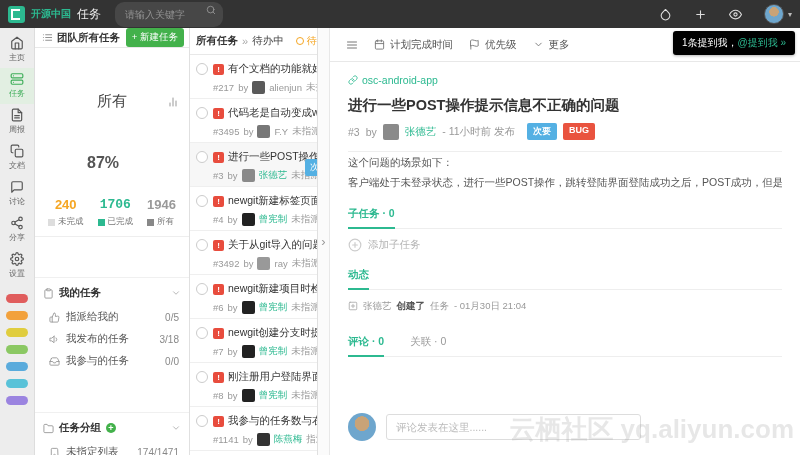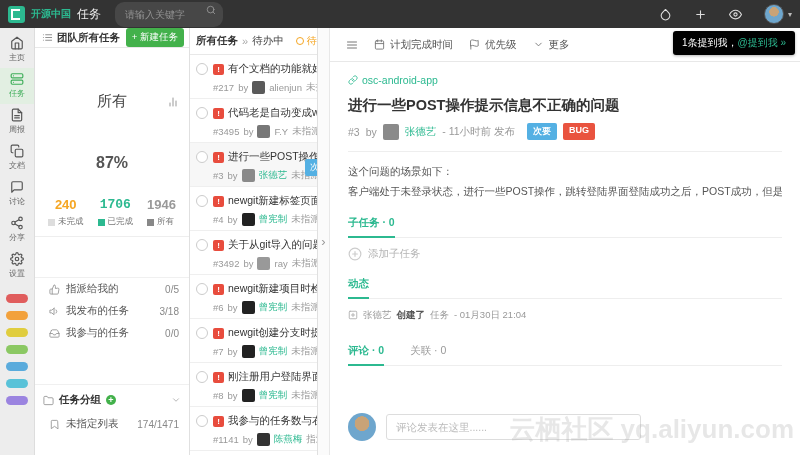--- a/index.html
+++ b/index.html
@@ -42,21 +42,21 @@
   
   .team { width:155px; border-right:1px solid #e0e0e0; background:#fff; flex:none; display:flex; flex-direction:column; overflow:hidden;gap:36px; }
   .tp-head { height:27px; border-bottom:1px solid #e8e8e8; display:flex; align-items:center; padding:0 5px 0 7px; gap:4px; }
   .tp-head svg { width:11px; height:11px; color:#888; flex:none; }
   .tp-title { font-weight:bold; font-size:10.5px; white-space:nowrap; }
   .newtask { margin-left:auto; background:#43b14b; color:#fff; border:none; border-radius:3px; font-size:9.5px; padding:3px 6px; cursor:pointer; white-space:nowrap; }
   .chart-title-row { display:flex; align-items:center; justify-content:center; position:relative; margin:8px 0 4px; }
   .chart-title { font-size:15px; color:#444; }
   .chart-ic { position:absolute; right:10px; width:12px; height:12px; color:#999; }
   .donut { width:66px; height:66px; border-radius:50%; margin:4px auto 6px; position:relative; }
-  .donut-hole { position:absolute; inset:8px; background:#fff; border-radius:50%; display:flex; align-items:center; justify-content:center; }
+  .donut-hole { position:absolute; inset:8px; background:#fff; border-radius:50%; display:flex; align-items:center; }
   .donut-hole span { font-size:16px; font-weight:bold; color:#555; }
   .stats { display:flex; justify-content:space-around; padding:0 6px 8px; border-bottom:1px solid #eee; }
   .stat { text-align:center; }
   .stat-val { font-size:13px; font-weight:bold; }
   .stat-label { margin-top:4px; font-size:8.5px; color:#777; display:flex; align-items:center; gap:3px; }
   .sq { width:7px; height:7px; display:inline-block; }
   .sec-head { display:flex; align-items:center; gap:5px; padding:8px 8px 6px; cursor:pointer; }
   .sec-head svg { width:11px; height:11px; color:#999; flex:none; }
   .sec-head b { font-size:10.5px; color:#333; }
   .sec-head .chev { margin-left:auto; color:#aaa; width:10px; height:10px; }
@@ -98,21 +98,21 @@
   .dt-tool svg { width:11px; height:11px; color:#777; }
   .dt-body { padding:12px 18px 0; flex:1; position:relative; }
   .proj-link { display:inline-flex; align-items:center; gap:4px; color:#2cb990; font-size:10.5px; cursor:pointer; }
   .proj-link svg { width:10px; height:10px; }
   .dt-title { font-size:14.5px; font-weight:bold; color:#333; margin:9px 0 8px; }
   .dt-meta { display:flex; align-items:center; gap:6px; color:#999; font-size:10.5px; padding-bottom:11px; border-bottom:1px solid #eee; }
   .dt-meta .sm-avatar { width:16px; height:16px; border-radius:2px; background:#8a8a8a; }
   .dt-author { color:#2cb990; cursor:pointer; }
   .meta-badge { color:#fff; font-size:9px; padding:2px 6px; border-radius:2px; font-weight:bold; }
   .badges { display:flex; gap:6px; margin-left:6px; }
-  .desc { margin-top:10px; color:#555; font-size:10.5px; line-height:1.9; white-space:nowrap; overflow:hidden; }
+  .desc { margin-top:1px; color:#555; font-size:10.5px; line-height:1.9; white-space:nowrap; overflow:hidden; }
   .dsec { margin-top:14px; }
   .dsec-head { border-bottom:1px solid #eee; }
   .dsec-head span { display:inline-block; color:#2cb990; font-size:10.5px; font-weight:bold; padding-bottom:6px; border-bottom:2px solid #2cb990; margin-bottom:-1px; }
   .add-row { display:flex; align-items:center; gap:6px; color:#b5b5b5; font-size:10.5px; padding:9px 0 2px; cursor:pointer; }
   .add-row svg { width:14px; height:14px; color:#ccc; }
   .act-entry { display:flex; align-items:center; gap:5px; padding:10px 0 2px; font-size:9.5px; color:#999; }
   .act-entry svg { width:10px; height:10px; color:#aaa; }
   .act-entry b { color:#555; }
   .dtabs { display:flex; gap:26px; border-bottom:1px solid #eee; margin-top:20px; }
   .dtab { font-size:10.5px; color:#999; padding-bottom:6px; cursor:pointer; }
@@ -272,20 +272,30 @@
         <div class="stat">
     <div class="stat-val" style="color: rgb(153, 153, 153);">1946</div>
     <div class="stat-label">
             <span class="sq" style="background: rgb(136, 136, 136);"></span>
             <span>所有</span>
           </div>
   </div>
       </div>
 
     <div class="tsec">
+      <div class="sec-head">
+        <svg viewBox="0 0 24 24">
+            <path d="M16 4h2a2 2 0 0 1 2 2v14a2 2 0 0 1-2 2H6a2 2 0 0 1-2-2V6a2 2 0 0 1 2-2h2"></path>
+            <rect x="8" y="2" width="8" height="4" rx="1"></rect>
+          </svg>
+        <b>我的任务</b>
+        <svg class="chev" viewBox="0 0 24 24">
+            <polyline points="6 9 12 15 18 9"></polyline>
+          </svg>
+      </div>
       <div class="menu-item">
         <svg viewBox="0 0 24 24">
             <path d="M14 9V5a3 3 0 0 0-3-3l-4 9v11h11.28a2 2 0 0 0 2-1.7l1.38-9a2 2 0 0 0-2-2.3zM7 22H4a2 2 0 0 1-2-2v-7a2 2 0 0 1 2-2h3"></path>
           </svg>
         <span class="mi-label">指派给我的</span>
         <span class="mi-count">0/5</span>
       </div>
       <div class="menu-item">
         <svg viewBox="0 0 24 24">
             <polygon points="11 5 6 9 2 9 2 15 6 15 11 19 11 5"></polygon>

